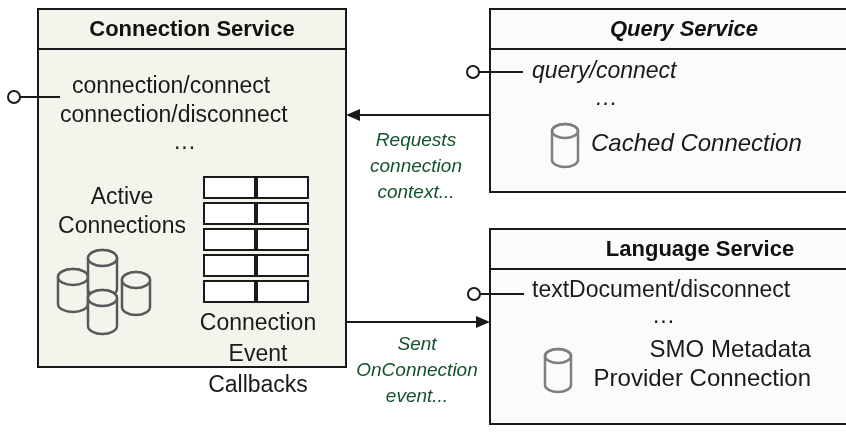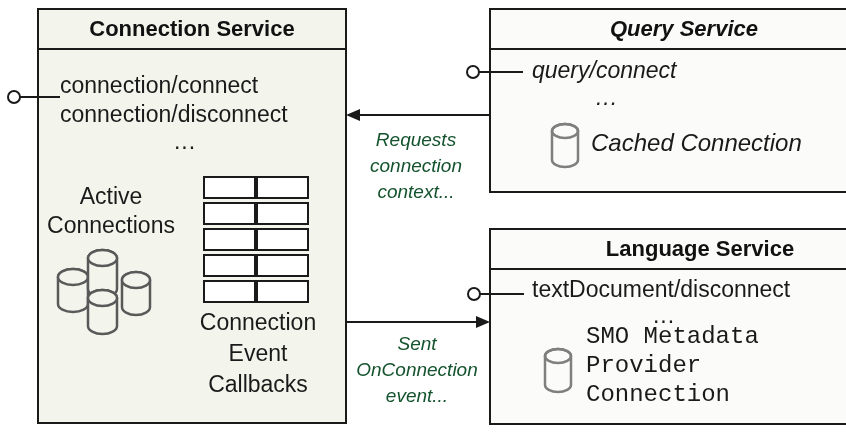--- a/index.html
+++ b/index.html
@@ -9,21 +9,21 @@
     --svc-fill:#fbfbfa;
     --cluster-stroke:#595959;
     --db-stroke:#7f7f7f;
   }
   html,body{margin:0;padding:0;}
   .canvas{
     position:relative;width:846px;height:436px;background:var(--bg);
     font-family:"Liberation Sans",sans-serif;color:#1a1a1a;overflow:hidden;
   }
   .box{position:absolute;border:2px solid var(--border);box-sizing:border-box;}
-  .box-conn{left:37px;top:8px;width:310px;height:416px;background:var(--conn-fill);}
+  .box-conn{left:37px;top:8px;width:310px;height:360px;background:var(--conn-fill);}
   .box-query{left:489px;top:8px;width:390px;height:185px;background:var(--svc-fill);font-style:italic;}
   .box-lang{left:489px;top:228px;width:422px;height:197px;background:var(--svc-fill);}
   .title{
     height:40px;border-bottom:2px solid var(--border);box-sizing:border-box;
     display:flex;align-items:center;justify-content:center;
     font-weight:bold;font-size:22px;color:#111;
   }
   .abs{position:absolute;}
   .method{font-size:23px;line-height:27px;white-space:nowrap;}
   .ellipsis{font-size:23px;line-height:24px;text-align:center;letter-spacing:1px;}
@@ -42,25 +42,25 @@
   }
 </style>
 </head>
 <body>
 
 <div class="canvas">
 
   <div class="box box-conn">
     <div class="title">Connection Service</div>
 
-    <div class="abs method" style="left:21px;top:62px;">connection/connect</div>
+    <div class="abs method" style="left:33px;top:62px;">connection/connect</div>
     <div class="abs method" style="left:21px;top:91px;">connection/disconnect</div>
     <div class="abs ellipsis" style="left:21px;top:119px;width:250px;">...</div>
 
-    <div class="abs blocklabel" style="left:7px;top:172px;width:130px;">Active
+    <div class="abs blocklabel" style="left:18px;top:172px;width:130px;">Active
 Connections</div>
 
     <svg class="abs" style="left:16px;top:237px;" width="100" height="95" viewBox="0 0 100 95">
       <g fill="var(--conn-fill)" stroke="var(--cluster-stroke)" stroke-width="2.5">
         <g>
           <path d="M3,30 A15,8 0 0 1 33,30 L33,57 A15,8 0 0 1 3,57 Z"></path>
           <ellipse cx="18" cy="30" rx="15" ry="8"></ellipse>
         </g>
         <g>
           <path d="M67,33 A14,8 0 0 1 95,33 L95,60 A14,8 0 0 1 67,60 Z"></path>
@@ -111,21 +111,21 @@
   <div class="box box-lang">
     <div class="title">Language Service</div>
     <div class="abs method" style="left:41px;top:46px;">textDocument/disconnect</div>
     <div class="abs ellipsis" style="left:0;top:73px;width:346px;">...</div>
     <svg class="abs" style="left:52px;top:117px;" width="30" height="47" viewBox="0 0 30 47">
       <g fill="none" stroke="var(--db-stroke)" stroke-width="2.5">
         <path d="M2,9 A13,7 0 0 1 28,9 L28,38 A13,7 0 0 1 2,38 Z"></path>
         <ellipse cx="15" cy="9" rx="13" ry="7"></ellipse>
       </g>
     </svg>
-    <div class="abs dblabel" style="left:95px;top:92px;width:225px;text-align:left;font-family:Liberation Mono, monospace;">SMO Metadata
+    <div class="abs dblabel" style="left:95px;top:104px;width:225px;text-align:right;">SMO Metadata
 Provider Connection</div>
   </div>
 
   <svg class="overlay" width="846" height="436" viewBox="0 0 846 436">
     <g stroke="var(--border)" stroke-width="2" fill="none">
       <g>
         <line x1="20" y1="97" x2="60" y2="97"></line>
         <circle cx="14" cy="97" r="6" fill="#ffffff"></circle>
       </g>
       <g>

